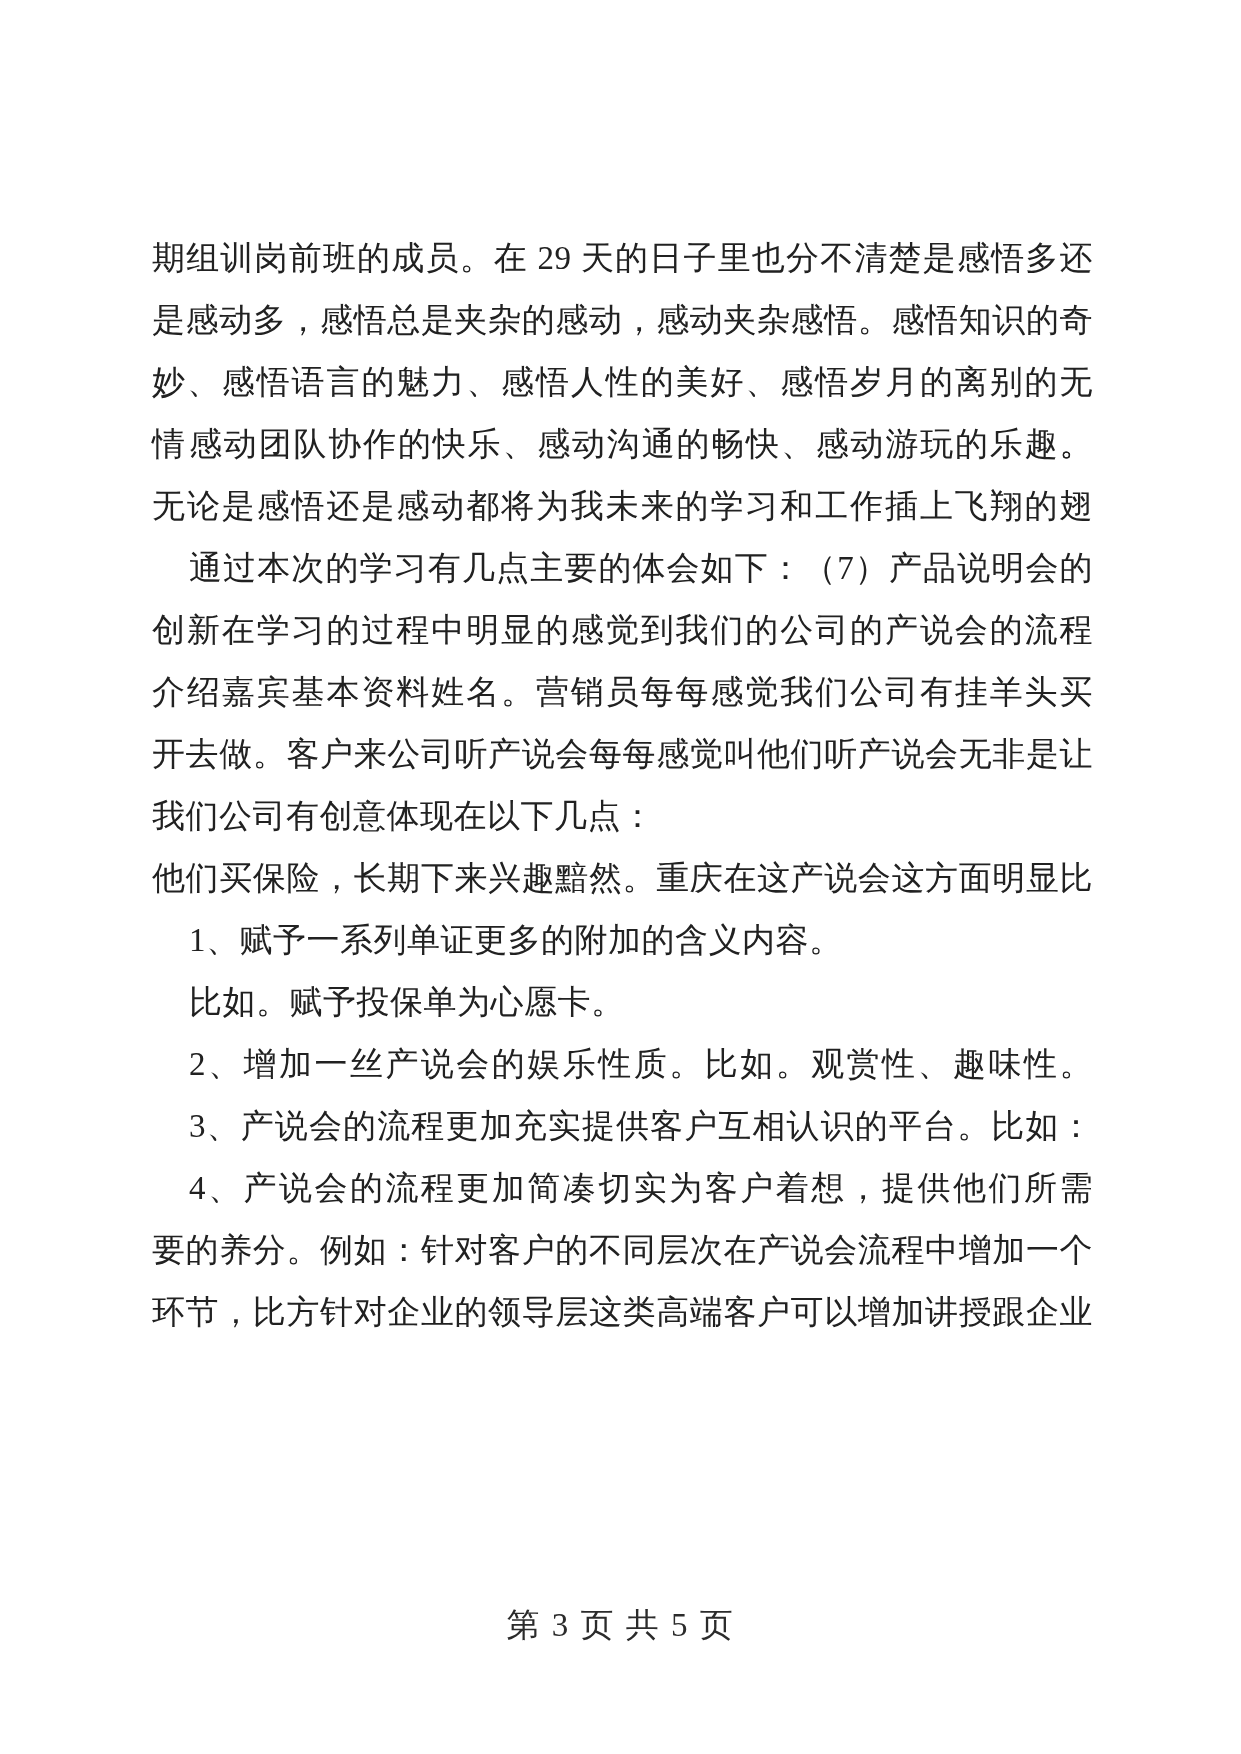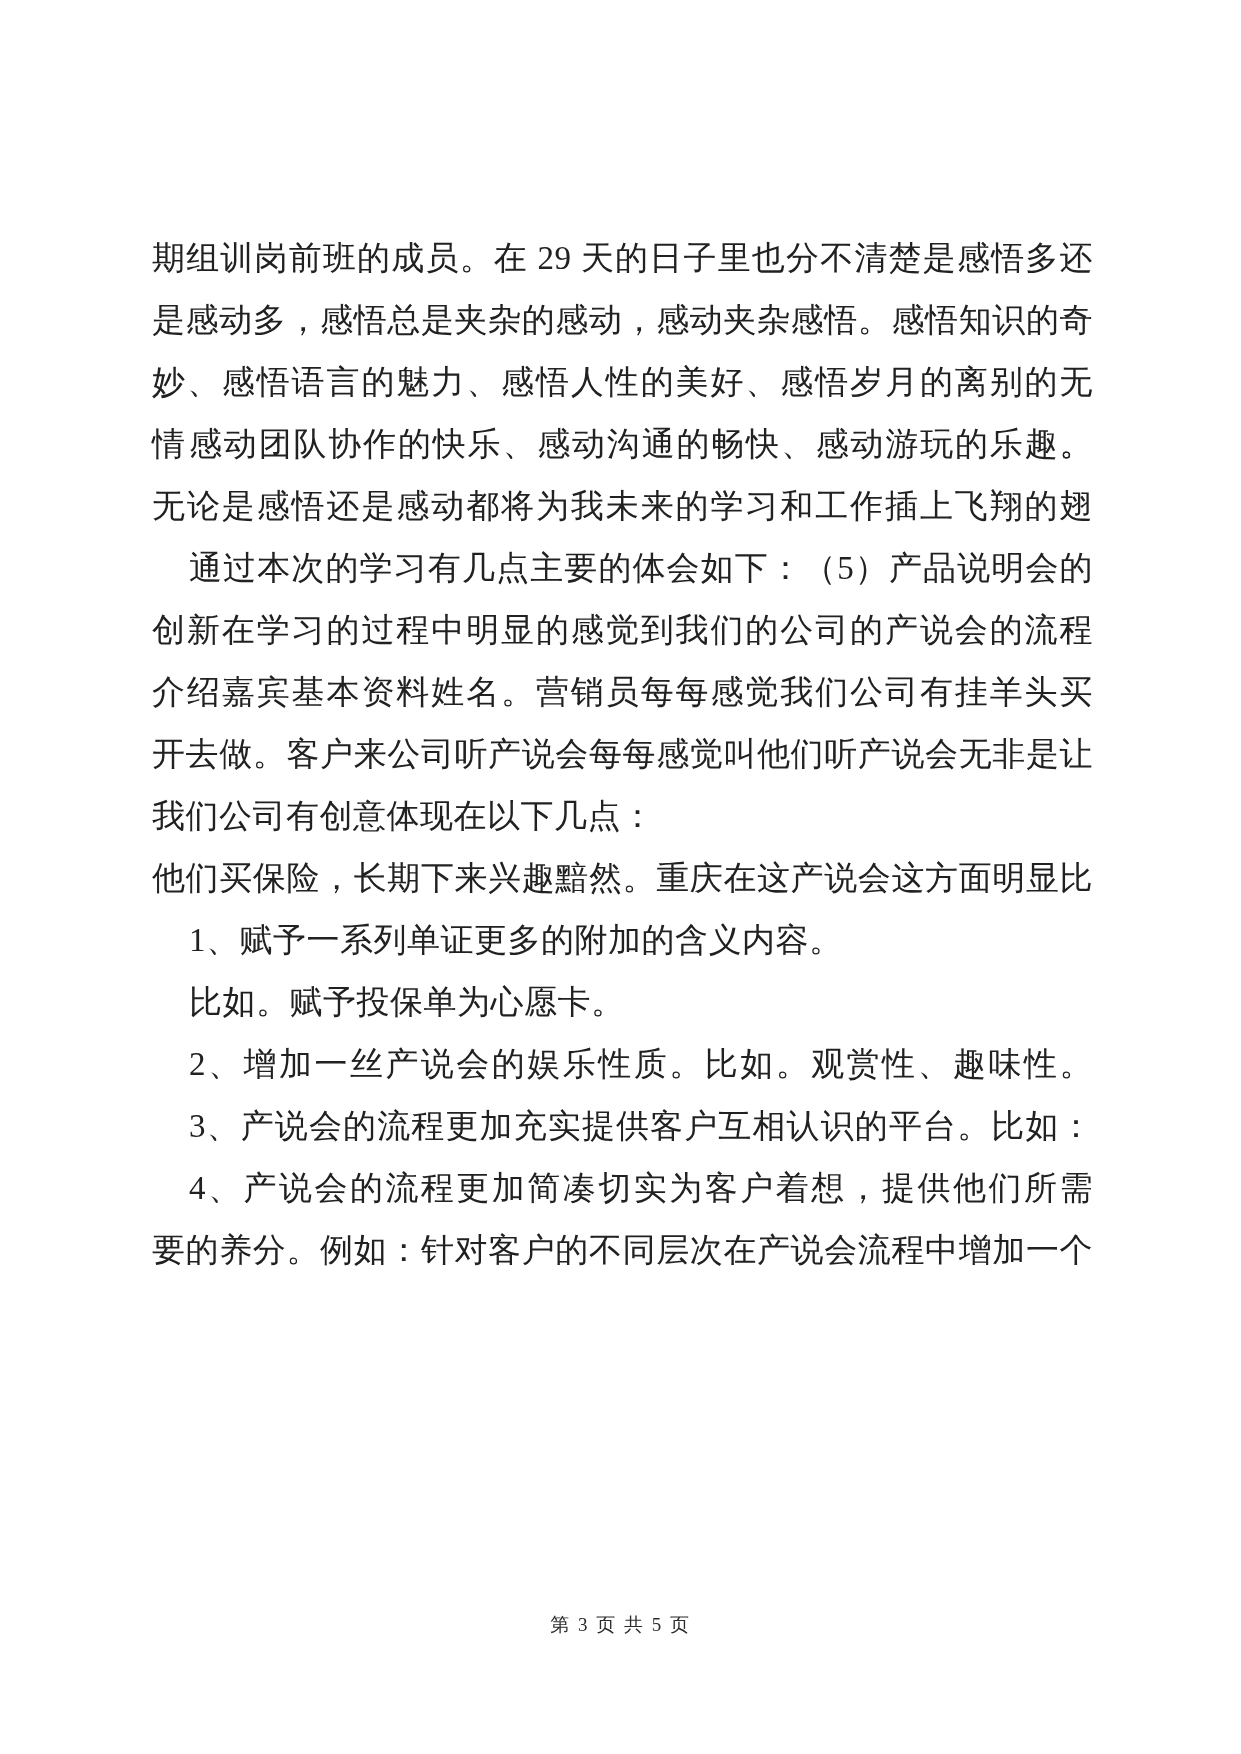--- a/index.html
+++ b/index.html
@@ -35,44 +35,45 @@
   }
   .line.indent {
     text-indent: 37px;
   }
   .footer {
     position: absolute;
     left: 0;
     width: 100%;
     top: 1608px;
     text-align: center;
-    font-size: 19px;
+    font-size: 33px;
     line-height: 34px;
     color: #2b2b2b;
     letter-spacing: 2px;
   }
 </style>
 </head>
 <body>
 
 <div class="page">
   <div class="content">
     <div class="line justify">期组训岗前班的成员。在 29 天的日子里也分不清楚是感悟多还</div>
     <div class="line justify">是感动多，感悟总是夹杂的感动，感动夹杂感悟。感悟知识的奇</div>
     <div class="line justify">妙、感悟语言的魅力、感悟人性的美好、感悟岁月的离别的无情。</div>
     <div class="line justify indent">感动团队协作的快乐、感动沟通的畅快、感动游玩的乐趣。</div>
     <div class="line justify">无论是感悟还是感动都将为我未来的学习和工作插上飞翔的翅</div>
-    <div class="line justify indent">通过本次的学习有几点主要的体会如下：（5）产品说明会的</div>
+    <div class="line justify indent">通过本次的学习有几点主要的体会如下：（7）产品说明会的</div>
     <div class="line justify">创新在学习的过程中明显的感觉到我们的公司的产说会的流程</div>
     <div class="line justify">介绍嘉宾基本资料姓名。营销员每每感觉我们公司有挂羊头买</div>
     <div class="line justify">开去做。客户来公司听产说会每每感觉叫他们听产说会无非是让</div>
     <div class="line">我们公司有创意体现在以下几点：</div>
     <div class="line justify">他们买保险，长期下来兴趣黯然。重庆在这产说会这方面明显比</div>
     <div class="line indent">1、赋予一系列单证更多的附加的含义内容。</div>
     <div class="line indent">比如。赋予投保单为心愿卡。</div>
     <div class="line justify indent">2、增加一丝产说会的娱乐性质。比如。观赏性、趣味性。</div>
     <div class="line justify indent">3、产说会的流程更加充实提供客户互相认识的平台。比如：</div>
     <div class="line justify indent">4、产说会的流程更加简凑切实为客户着想，提供他们所需</div>
     <div class="line justify">要的养分。例如：针对客户的不同层次在产说会流程中增加一个</div>
+    <div class="line justify">环节，比方针对企业的领导层这类高端客户可以增加讲授跟企业</div>
   </div>
 
   <div class="footer">第 3 页 共 5 页</div>
 </div>
 
 </body></html>

